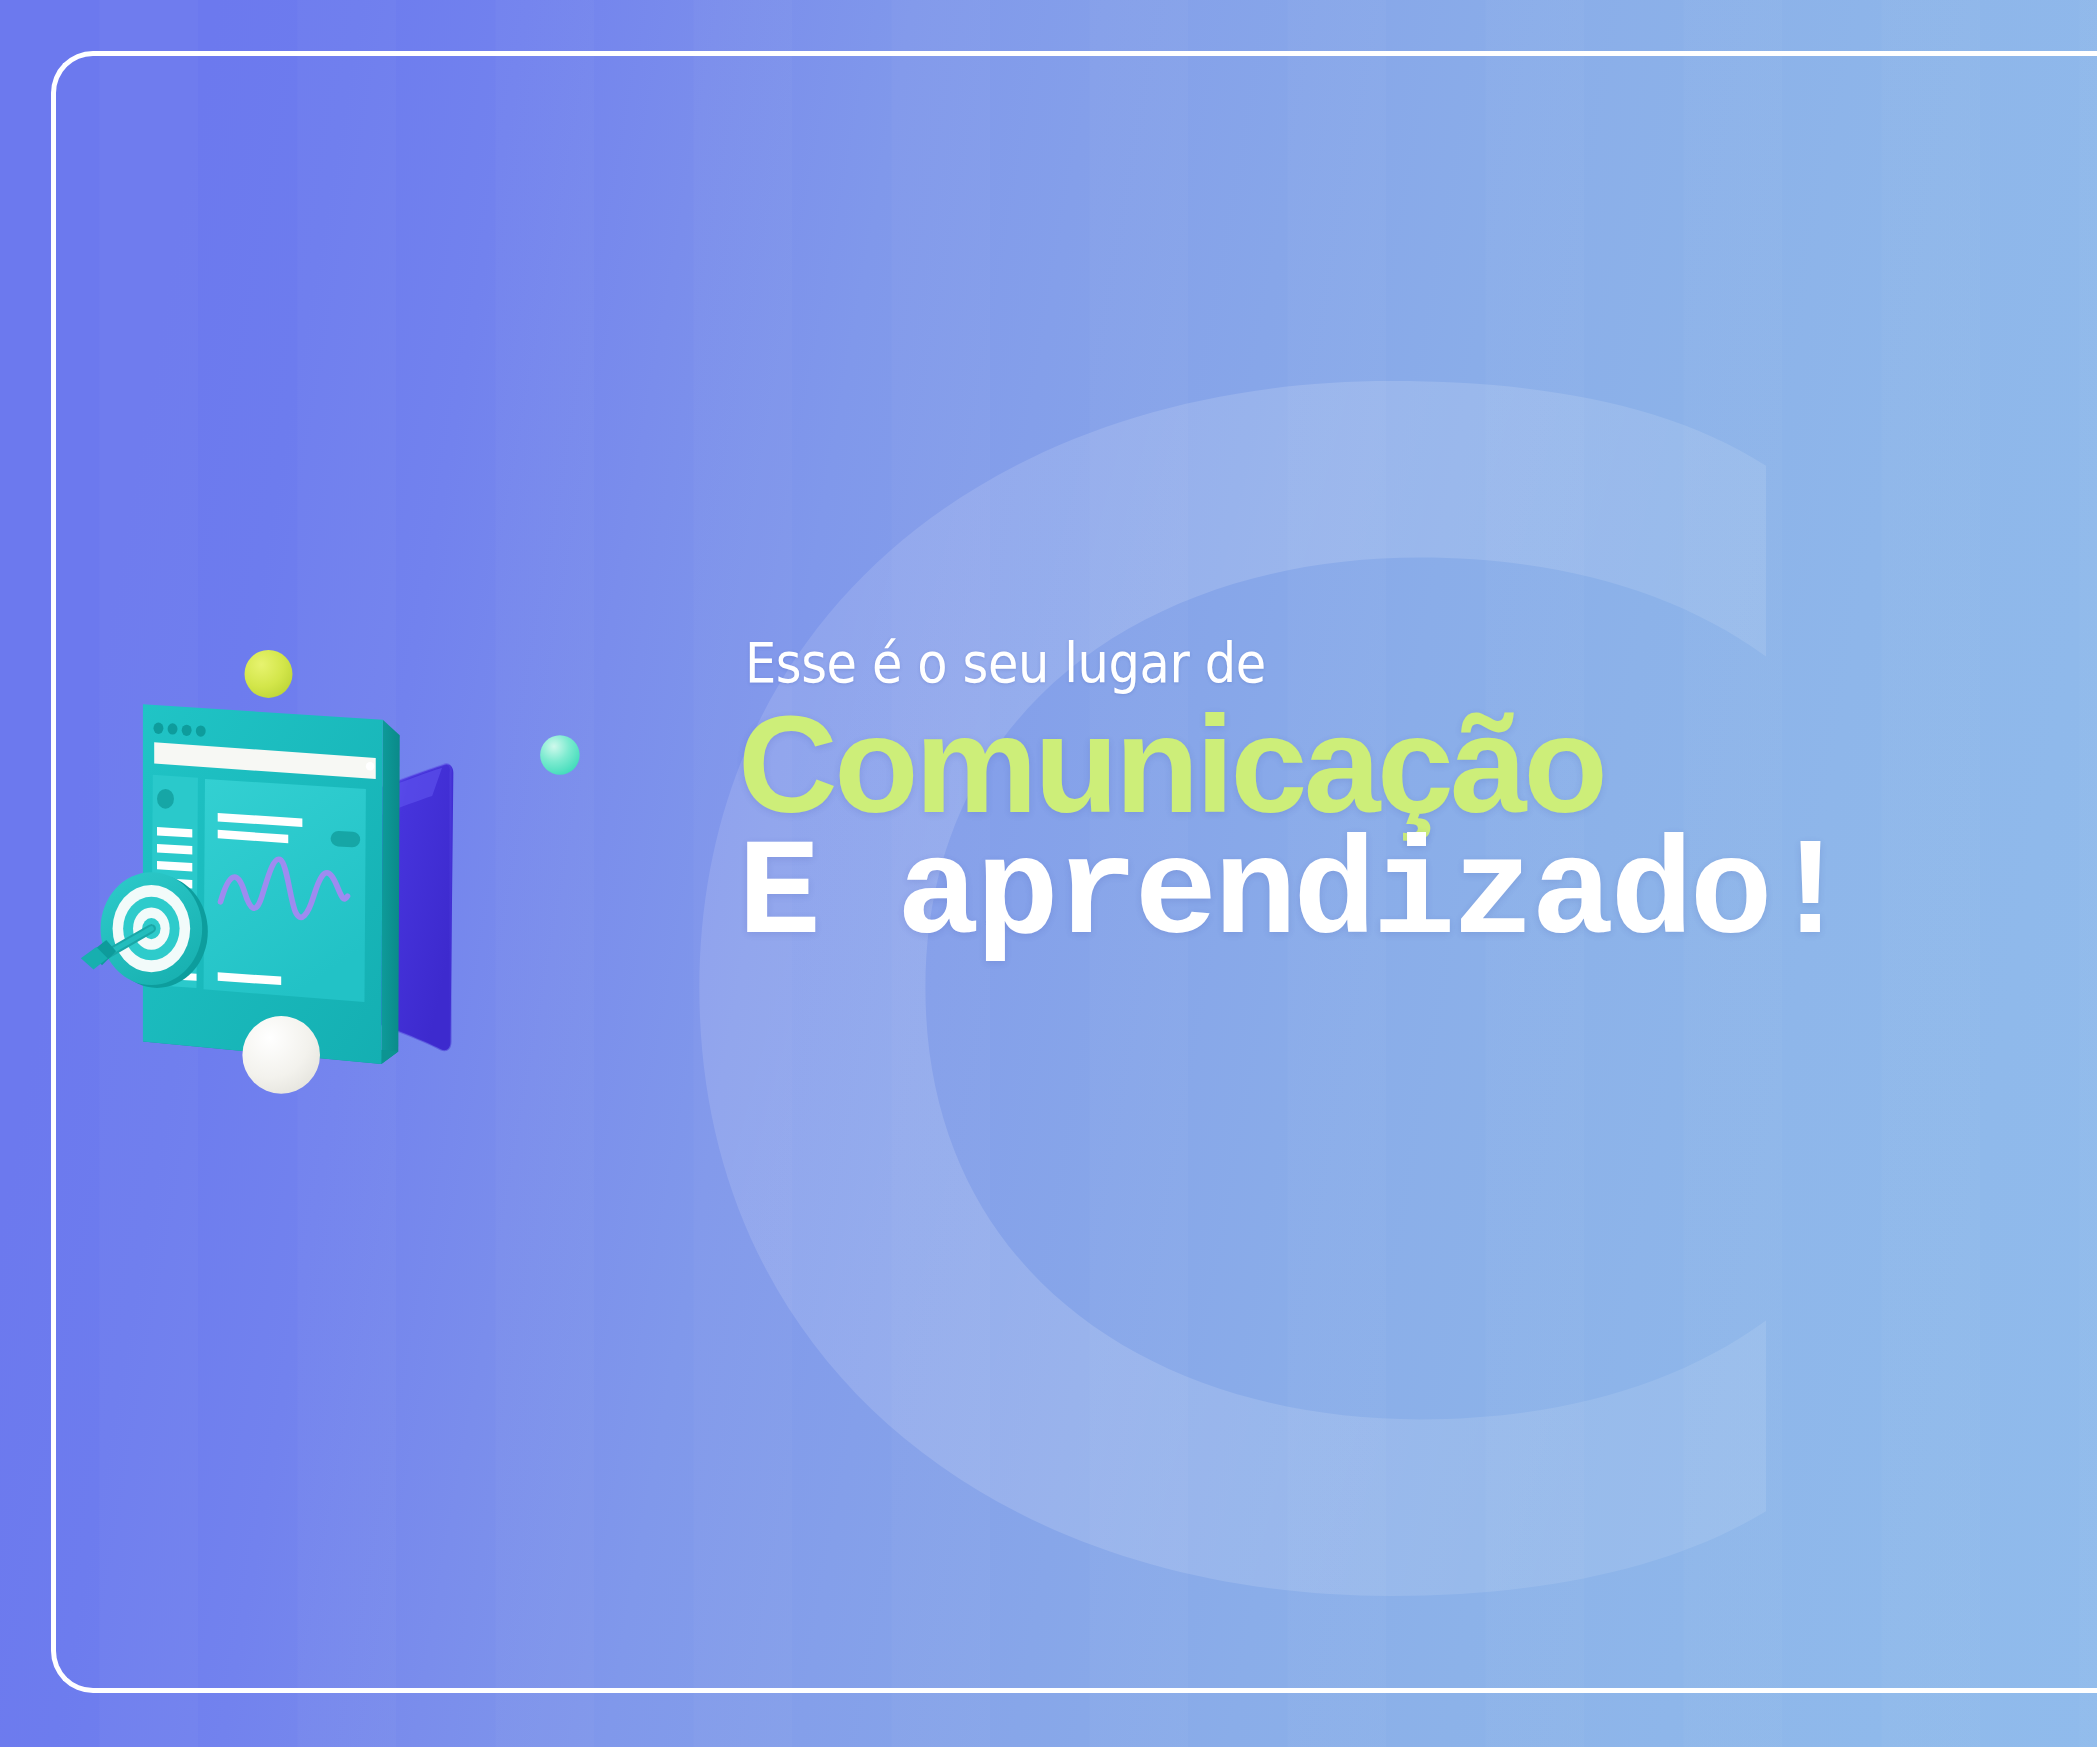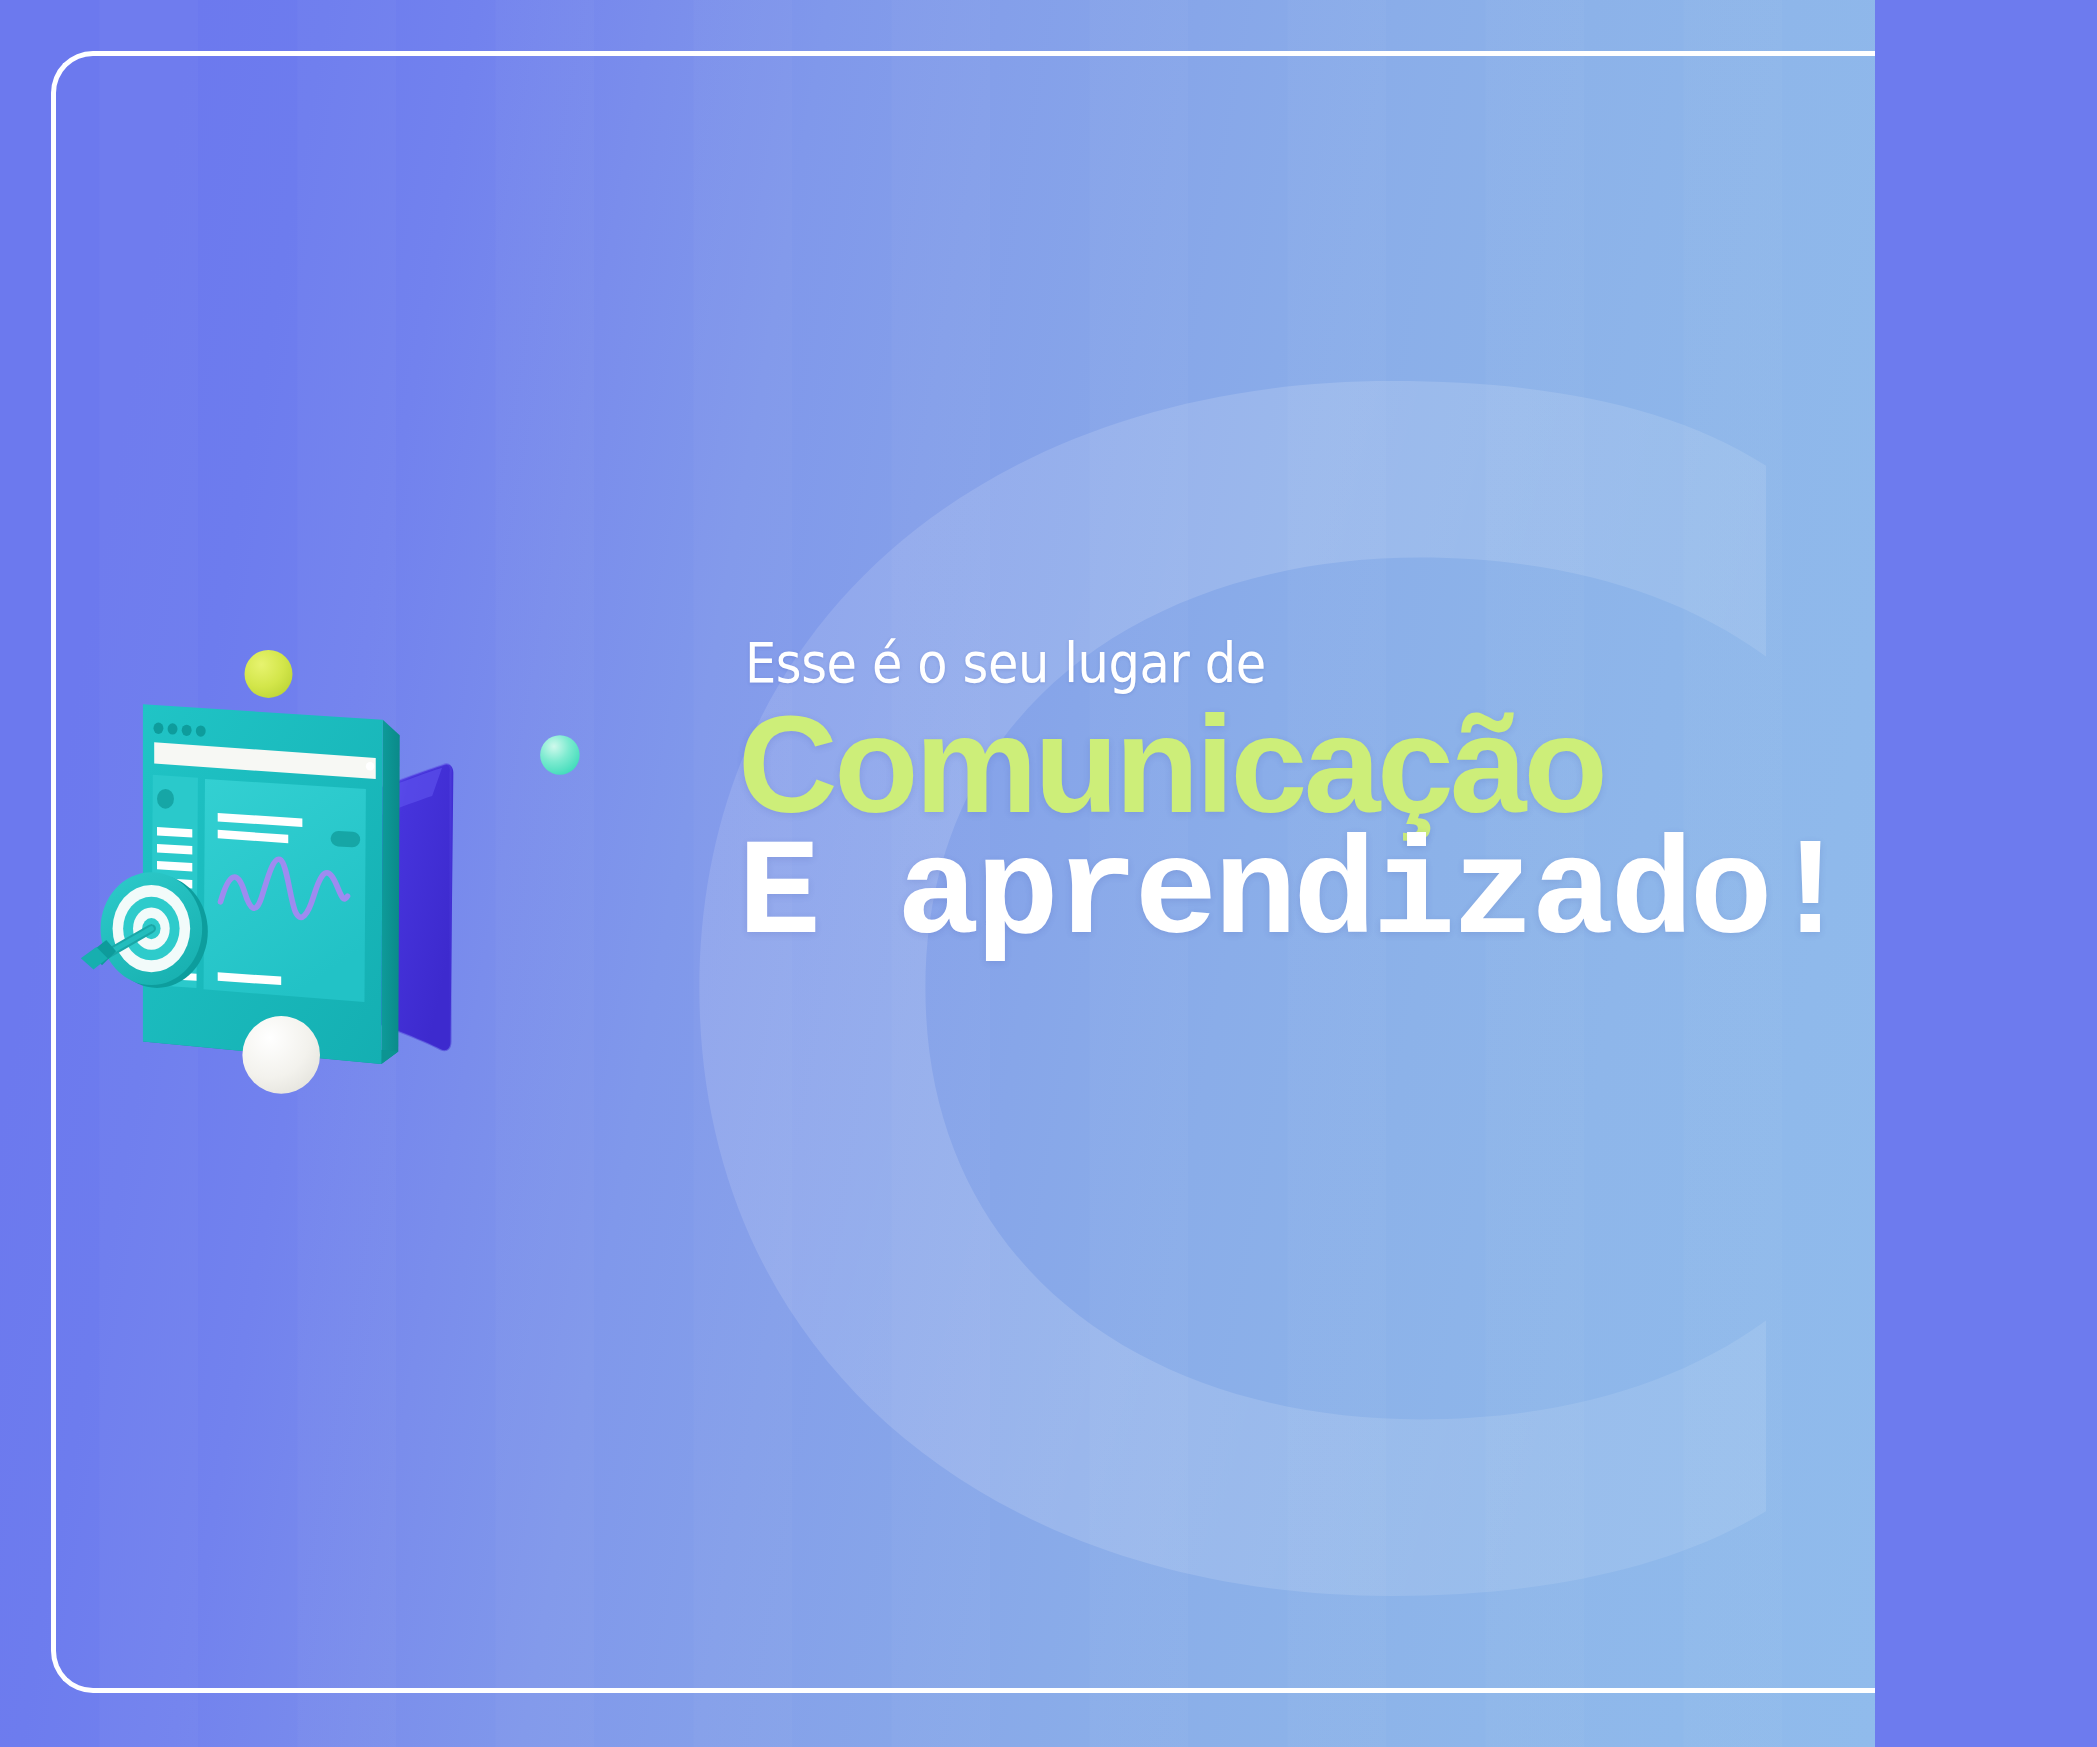--- a/index.html
+++ b/index.html
@@ -9,21 +9,21 @@
   }
   body {
     width: 2097px;
     height: 1748px;
     overflow: hidden;
     font-family: "Liberation Sans", sans-serif;
   }
 
   #banner {
     position: relative;
-    width: 1875px;
+    width: 2097px;
     height: 1748px;
     overflow: hidden;
     background: linear-gradient(
         100deg,
         #6C79EE 0%,
         #6C79EE 9%,
         #6D7CEE 15%,
         #7282EE 22%,
         #7A8DEC 30%,
         #8098EB 38%,

